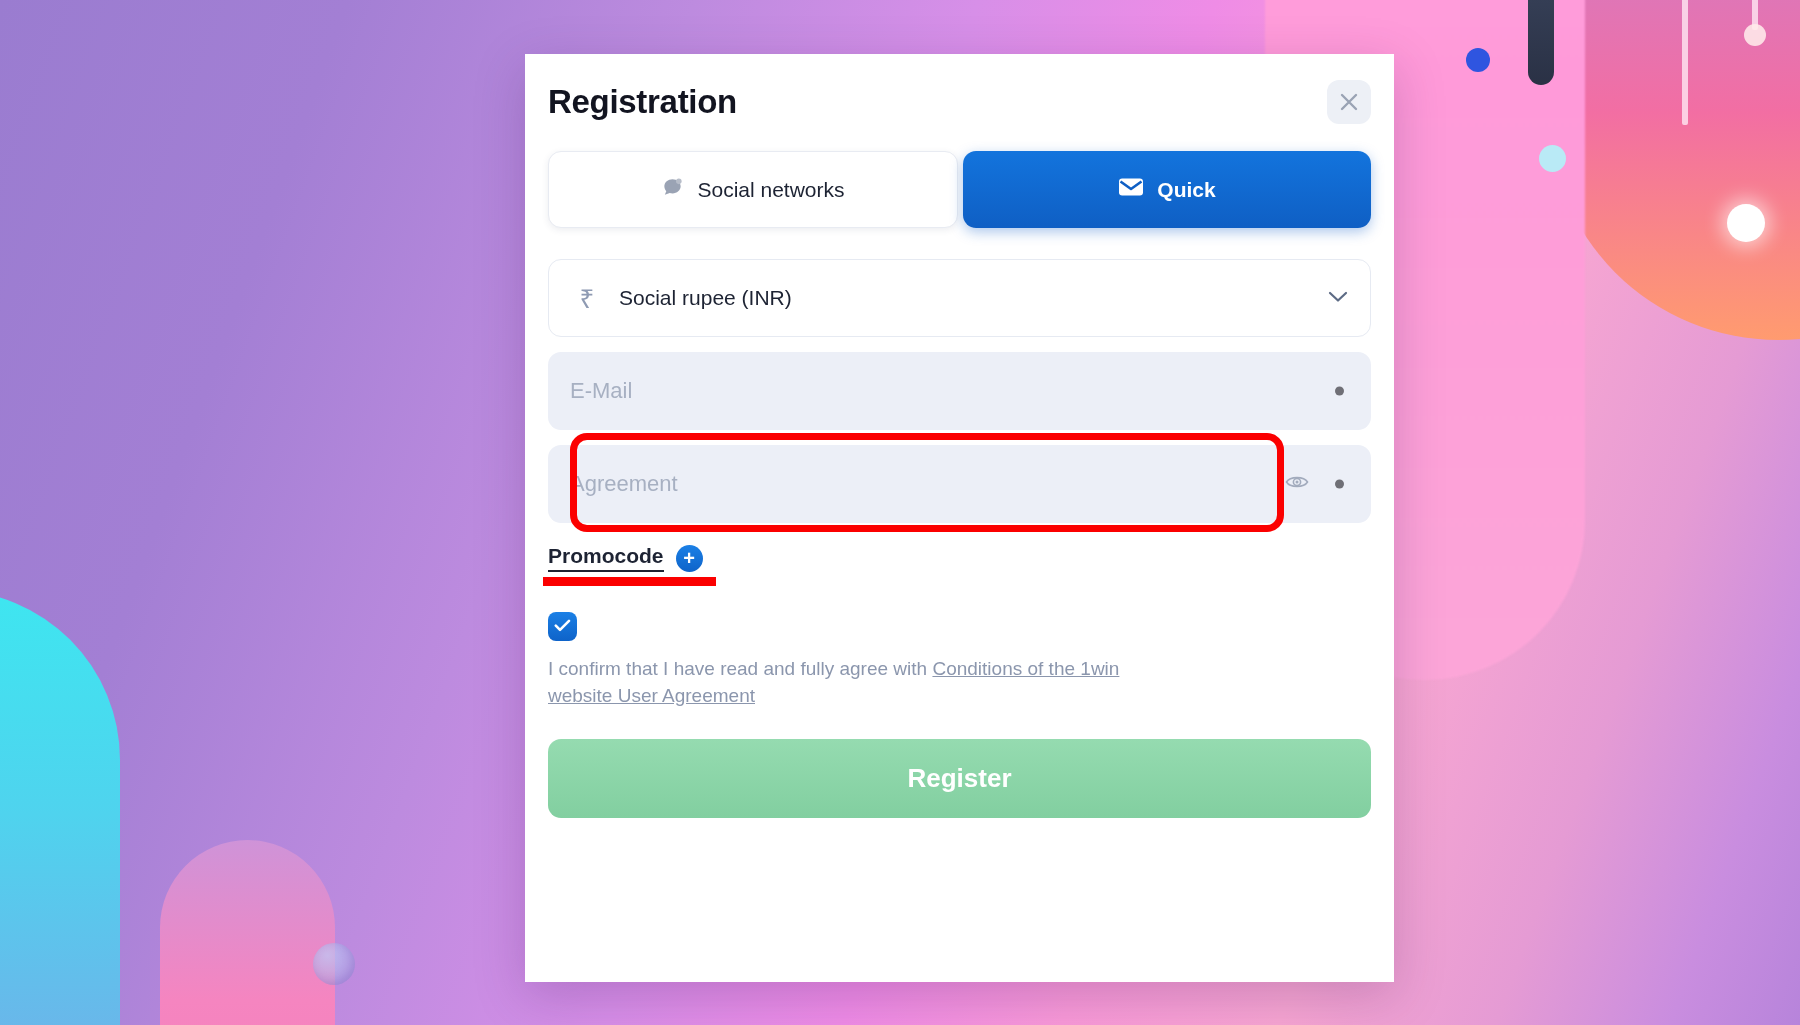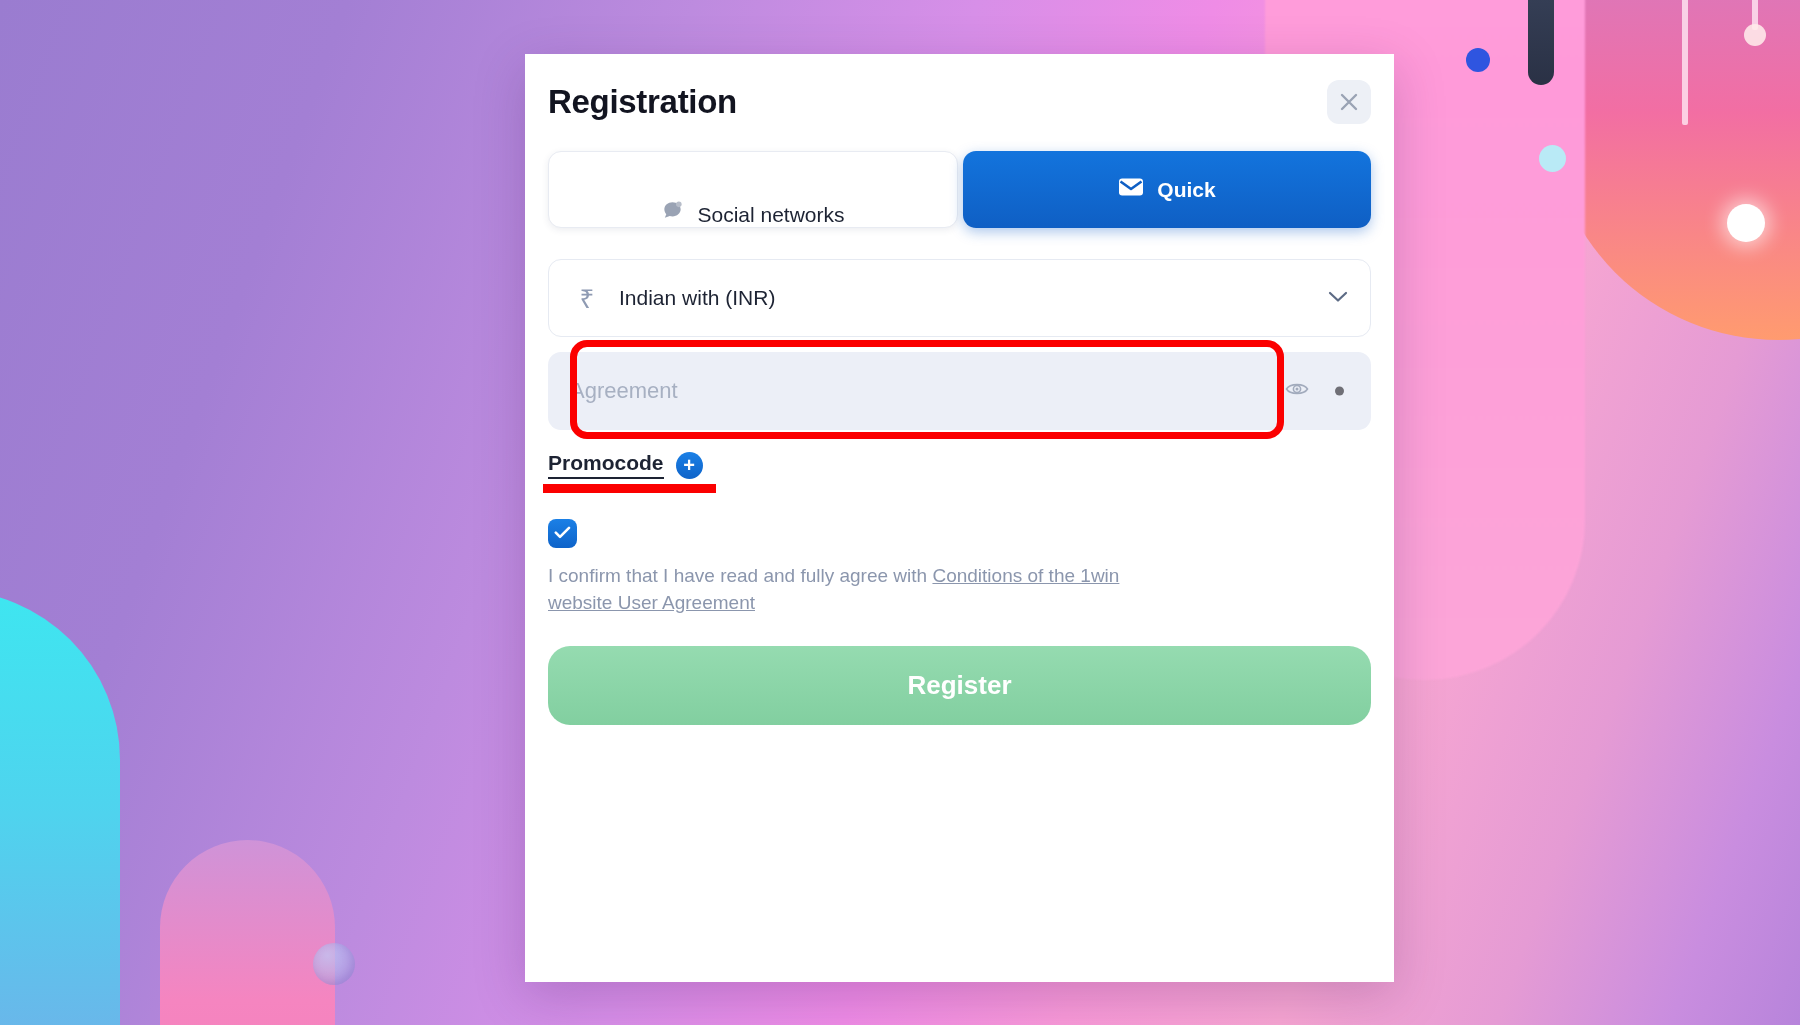--- a/index.html
+++ b/index.html
@@ -154,21 +154,20 @@
     font-size: 21px;
     border-radius: 13px;
     cursor: pointer;
     user-select: none;
   }
   .tab-inactive {
     background: #ffffff;
     color: #1d2333;
     border: 1px solid #e8ebf2;
     box-shadow: 0 2px 7px rgba(40,50,90,.09);
-    align-items: flex-end;
   }
   .tab-active {
     background: linear-gradient(180deg, #1374dd 0%, #0f5fc4 100%);
     color: #ffffff;
     font-weight: 700;
     box-shadow: 0 4px 13px rgba(18,95,200,.35);
     margin-left: 5px;
   }
 
   
@@ -312,21 +311,21 @@
     color: #8b96ad;
     text-decoration: underline;
     cursor: pointer;
   }
 
   
   .register-btn {
     margin-top: 29px;
     width: 100%;
     height: 79px;
-    border-radius: 22px;
+    border-radius: 13px;
     border: none;
     background: linear-gradient(180deg,#95dbb0 0%, #82cfa0 100%);
     color: #ffffff;
     font-size: 26px;
     font-weight: 700;
     cursor: pointer;
     font-family: "Liberation Sans", sans-serif;
     text-align: center;
   }
 </style>
@@ -384,31 +383,35 @@
             <path d="M2.5 4.5 L13 12 L23.5 4.5" stroke="#0f5fc4" stroke-width="2.6" fill="none" stroke-linejoin="round"></path>
           </svg>
         </span>
         <span>Quick</span>
       </div>
     </div>
 
     
     <div class="field-select">
       <span class="cur-icon">₹</span>
-      <span class="cur-label">Indian with (INR)</span>
+      <span class="cur-label">Social rupee (INR)</span>
       <span class="chev">
         <svg width="20" height="12" viewBox="0 0 20 12">
           <path d="M2 2 L10 9.5 L18 2" stroke="#5d6b85" stroke-width="2.2" fill="none" stroke-linecap="round" stroke-linejoin="round"></path>
         </svg>
       </span>
     </div>
 
     
 
     
+    <div class="field-input">
+      <span class="input-placeholder">E-Mail</span>
+      <span class="req-dot"></span>
+    </div>
 
     
     <div class="pw-wrap">
       <div class="field-input">
         <span class="input-placeholder">Agreement</span>
         <span class="eye">
           <svg width="24" height="18" viewBox="0 0 24 18">
             <path d="M1.5 9 C5 3.2, 19 3.2, 22.5 9 C19 14.8, 5 14.8, 1.5 9 Z" stroke="#a2abbd" stroke-width="1.6" fill="none"></path>
             <circle cx="12" cy="9" r="3.6" stroke="#a2abbd" stroke-width="1.6" fill="none"></circle>
             <circle cx="12" cy="9" r="1.5" fill="#a2abbd"></circle>

